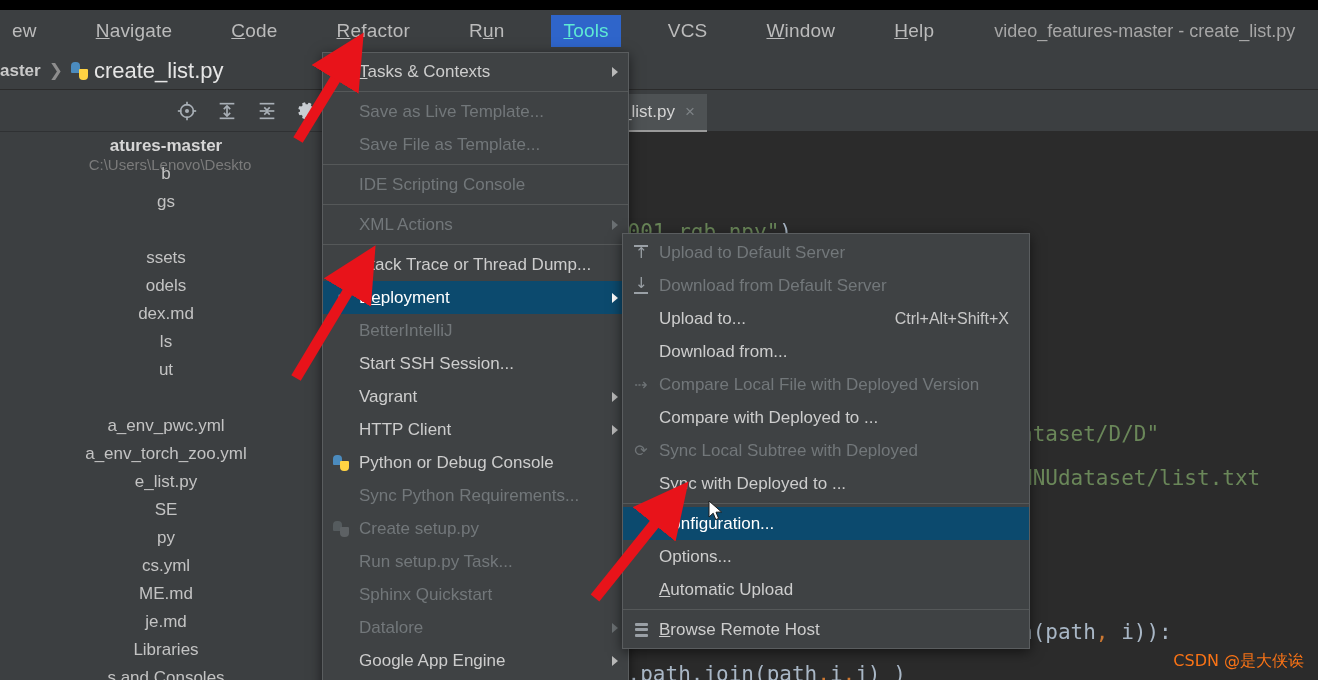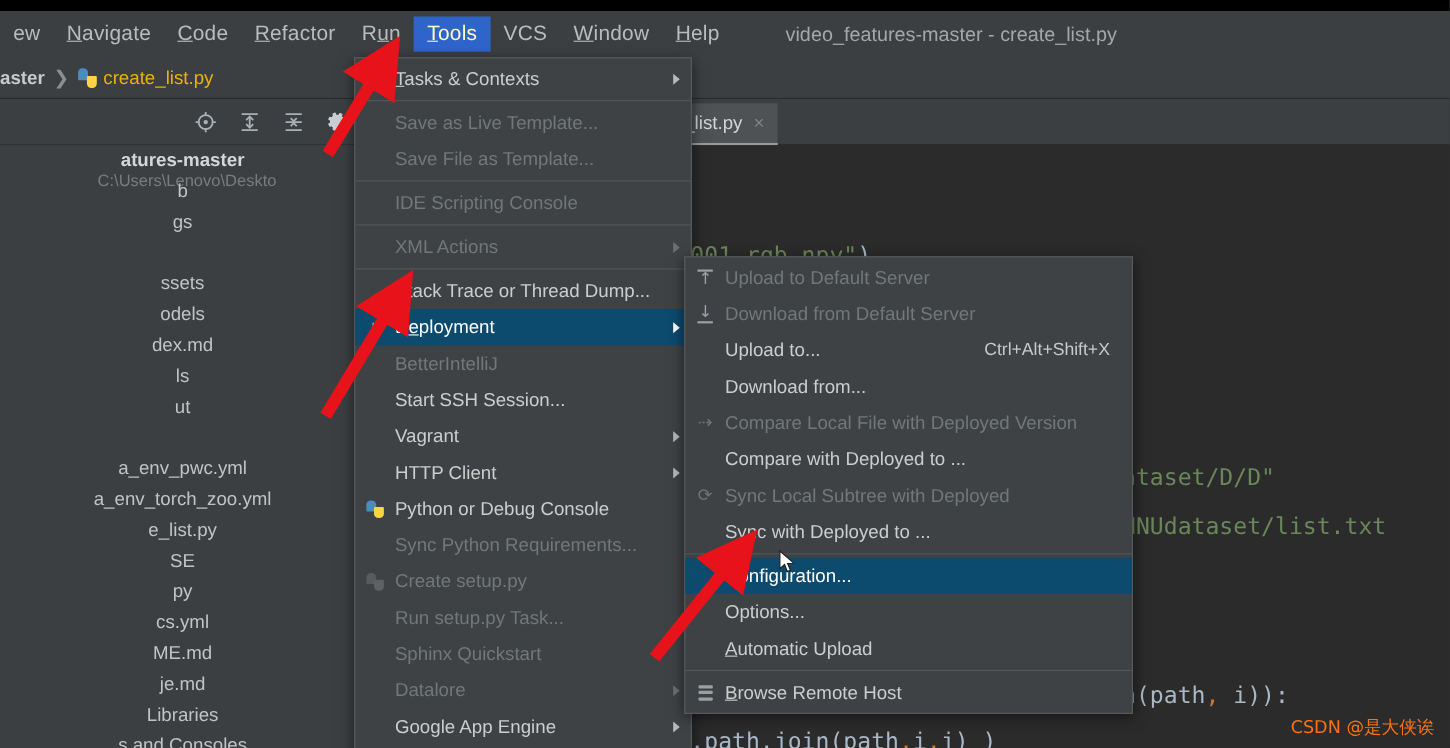--- a/index.html
+++ b/index.html
@@ -22,35 +22,35 @@
     position: absolute; left: 0; top: 10px; width: 1318px; height: 42px;
     background: #3c3f41;
     display: flex; align-items: center;
     padding-left: 0;
   }
   .menubar-item {
     font-size: 19px; color: #bbbbbb;
     padding: 5px 12px; white-space: nowrap;
     letter-spacing: .2px;
   }
-  .menubar-item.active { background: #2f65ca; color: #fef9c3; }
+  .menubar-item.active { background: #2f65ca; color: #5eead4; }
   .menubar-item u { text-decoration: underline; }
   .win-title {
     font-size: 18px; color: #a6a6a6; margin-left: 48px; white-space: nowrap;
   }
 
   
   .breadcrumb {
     position: absolute; left: 0; top: 52px; width: 1318px; height: 38px;
     background: #3c3f41; display: flex; align-items: center;
     border-bottom: 1px solid #2b2b2b;
   }
   .bc-seg { font-size: 17px; color: #c9c9c9; font-weight: bold; text-align: right; }
   .bc-sep { font-size: 17px; color: #8d8d8d; margin: 0 8px; }
-  .bc-file { font-size: 17px; color: #eab308; font-weight: normal; }
+  .bc-file { font-size: 22px; color: #e5e5e5; font-weight: normal; }
   .pyicon {
     display: inline-block; width: 17px; height: 18px; position: relative;
     margin-right: 6px; vertical-align: -3px;
   }
   .pyicon::before, .pyicon::after {
     content: ''; position: absolute; width: 9px; height: 11px;
   }
   .pyicon::before { background: #4b8bbe; left: 0; top: 0; border-radius: 4px 4px 1px 1px; }
   .pyicon::after  { background: #ffd343; right: 0; bottom: 0; border-radius: 1px 1px 4px 4px; }
 
@@ -218,21 +218,21 @@
 </style>
 </head>
 <body>
 
 <div id="app">
 
   <div class="top-strip"></div>
   <div class="bottom-strip"></div>
 
   <div class="menubar">
-    <div id="menubar-items" style="display:flex;align-items:flex-start;">
+    <div id="menubar-items" style="display:flex;align-items:flex-start;gap:35px;">
         <div class="menubar-item">ew</div>
         <div class="menubar-item"><u>N</u>avigate</div>
         <div class="menubar-item"><u>C</u>ode</div>
         <div class="menubar-item"><u>R</u>efactor</div>
         <div class="menubar-item">R<u>u</u>n</div>
         <div class="menubar-item active"><u>T</u>ools</div>
         <div class="menubar-item">VCS</div>
         <div class="menubar-item"><u>W</u>indow</div>
         <div class="menubar-item"><u>H</u>elp</div>
       </div>

